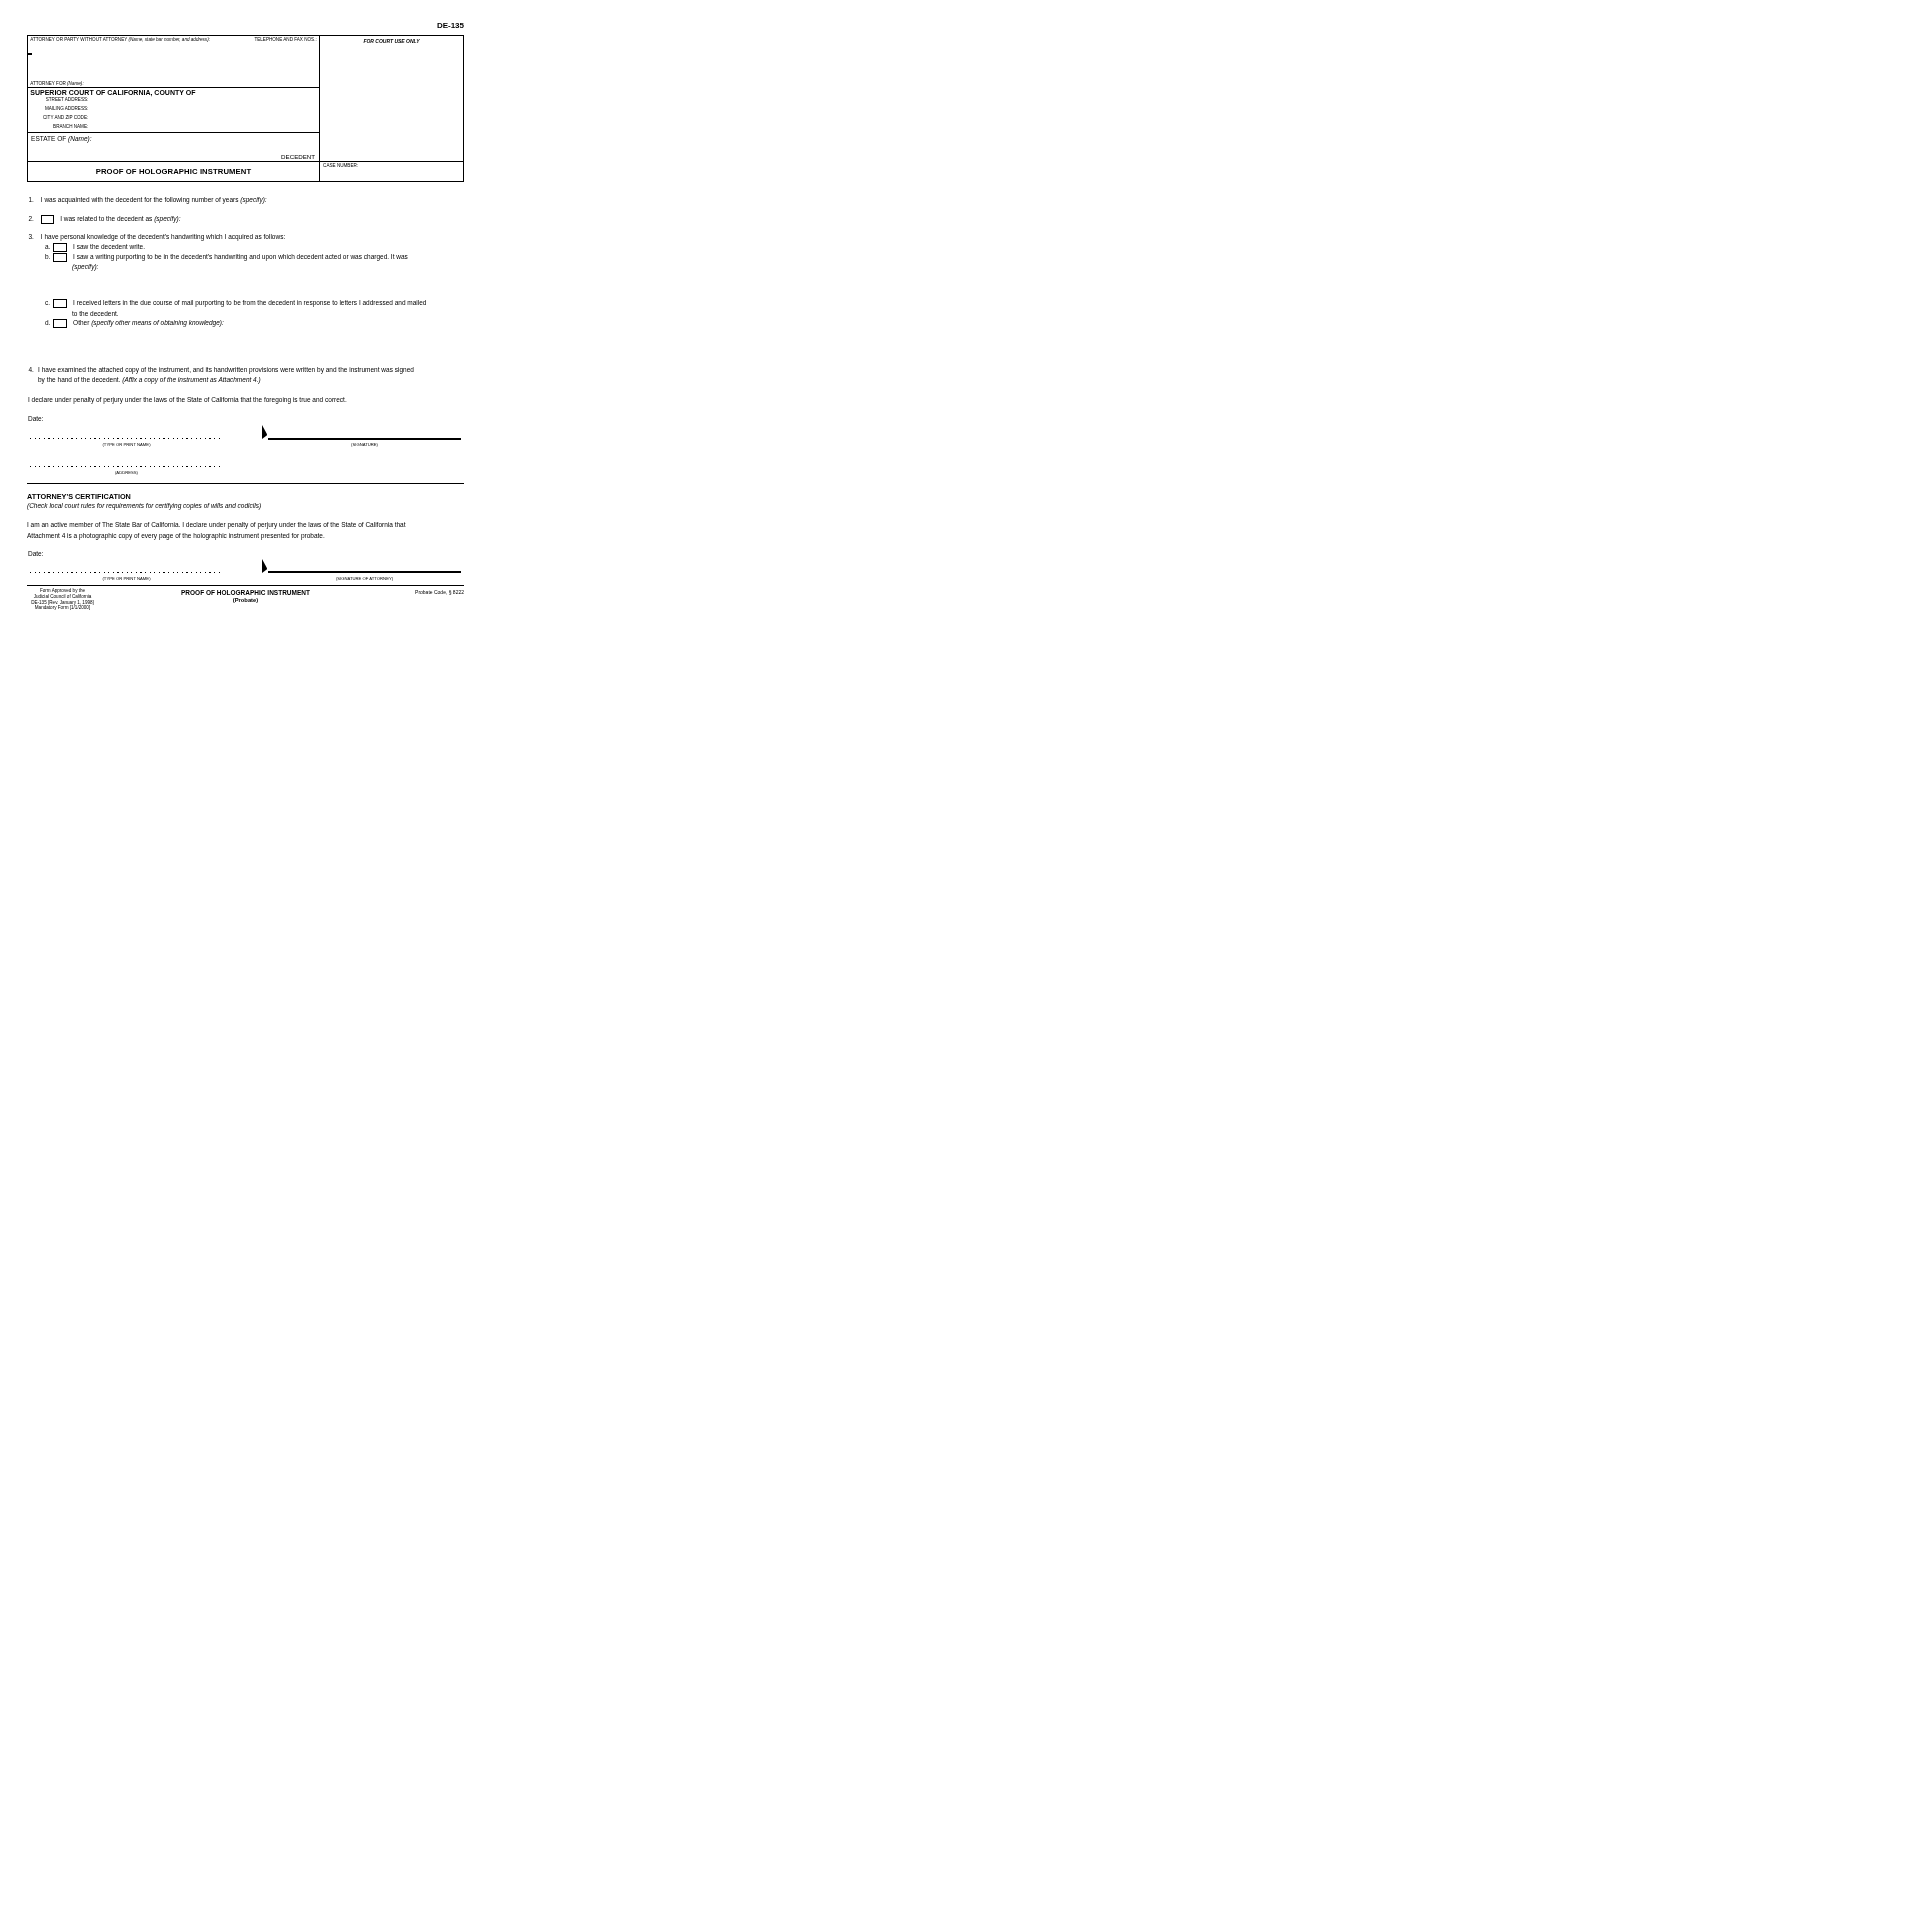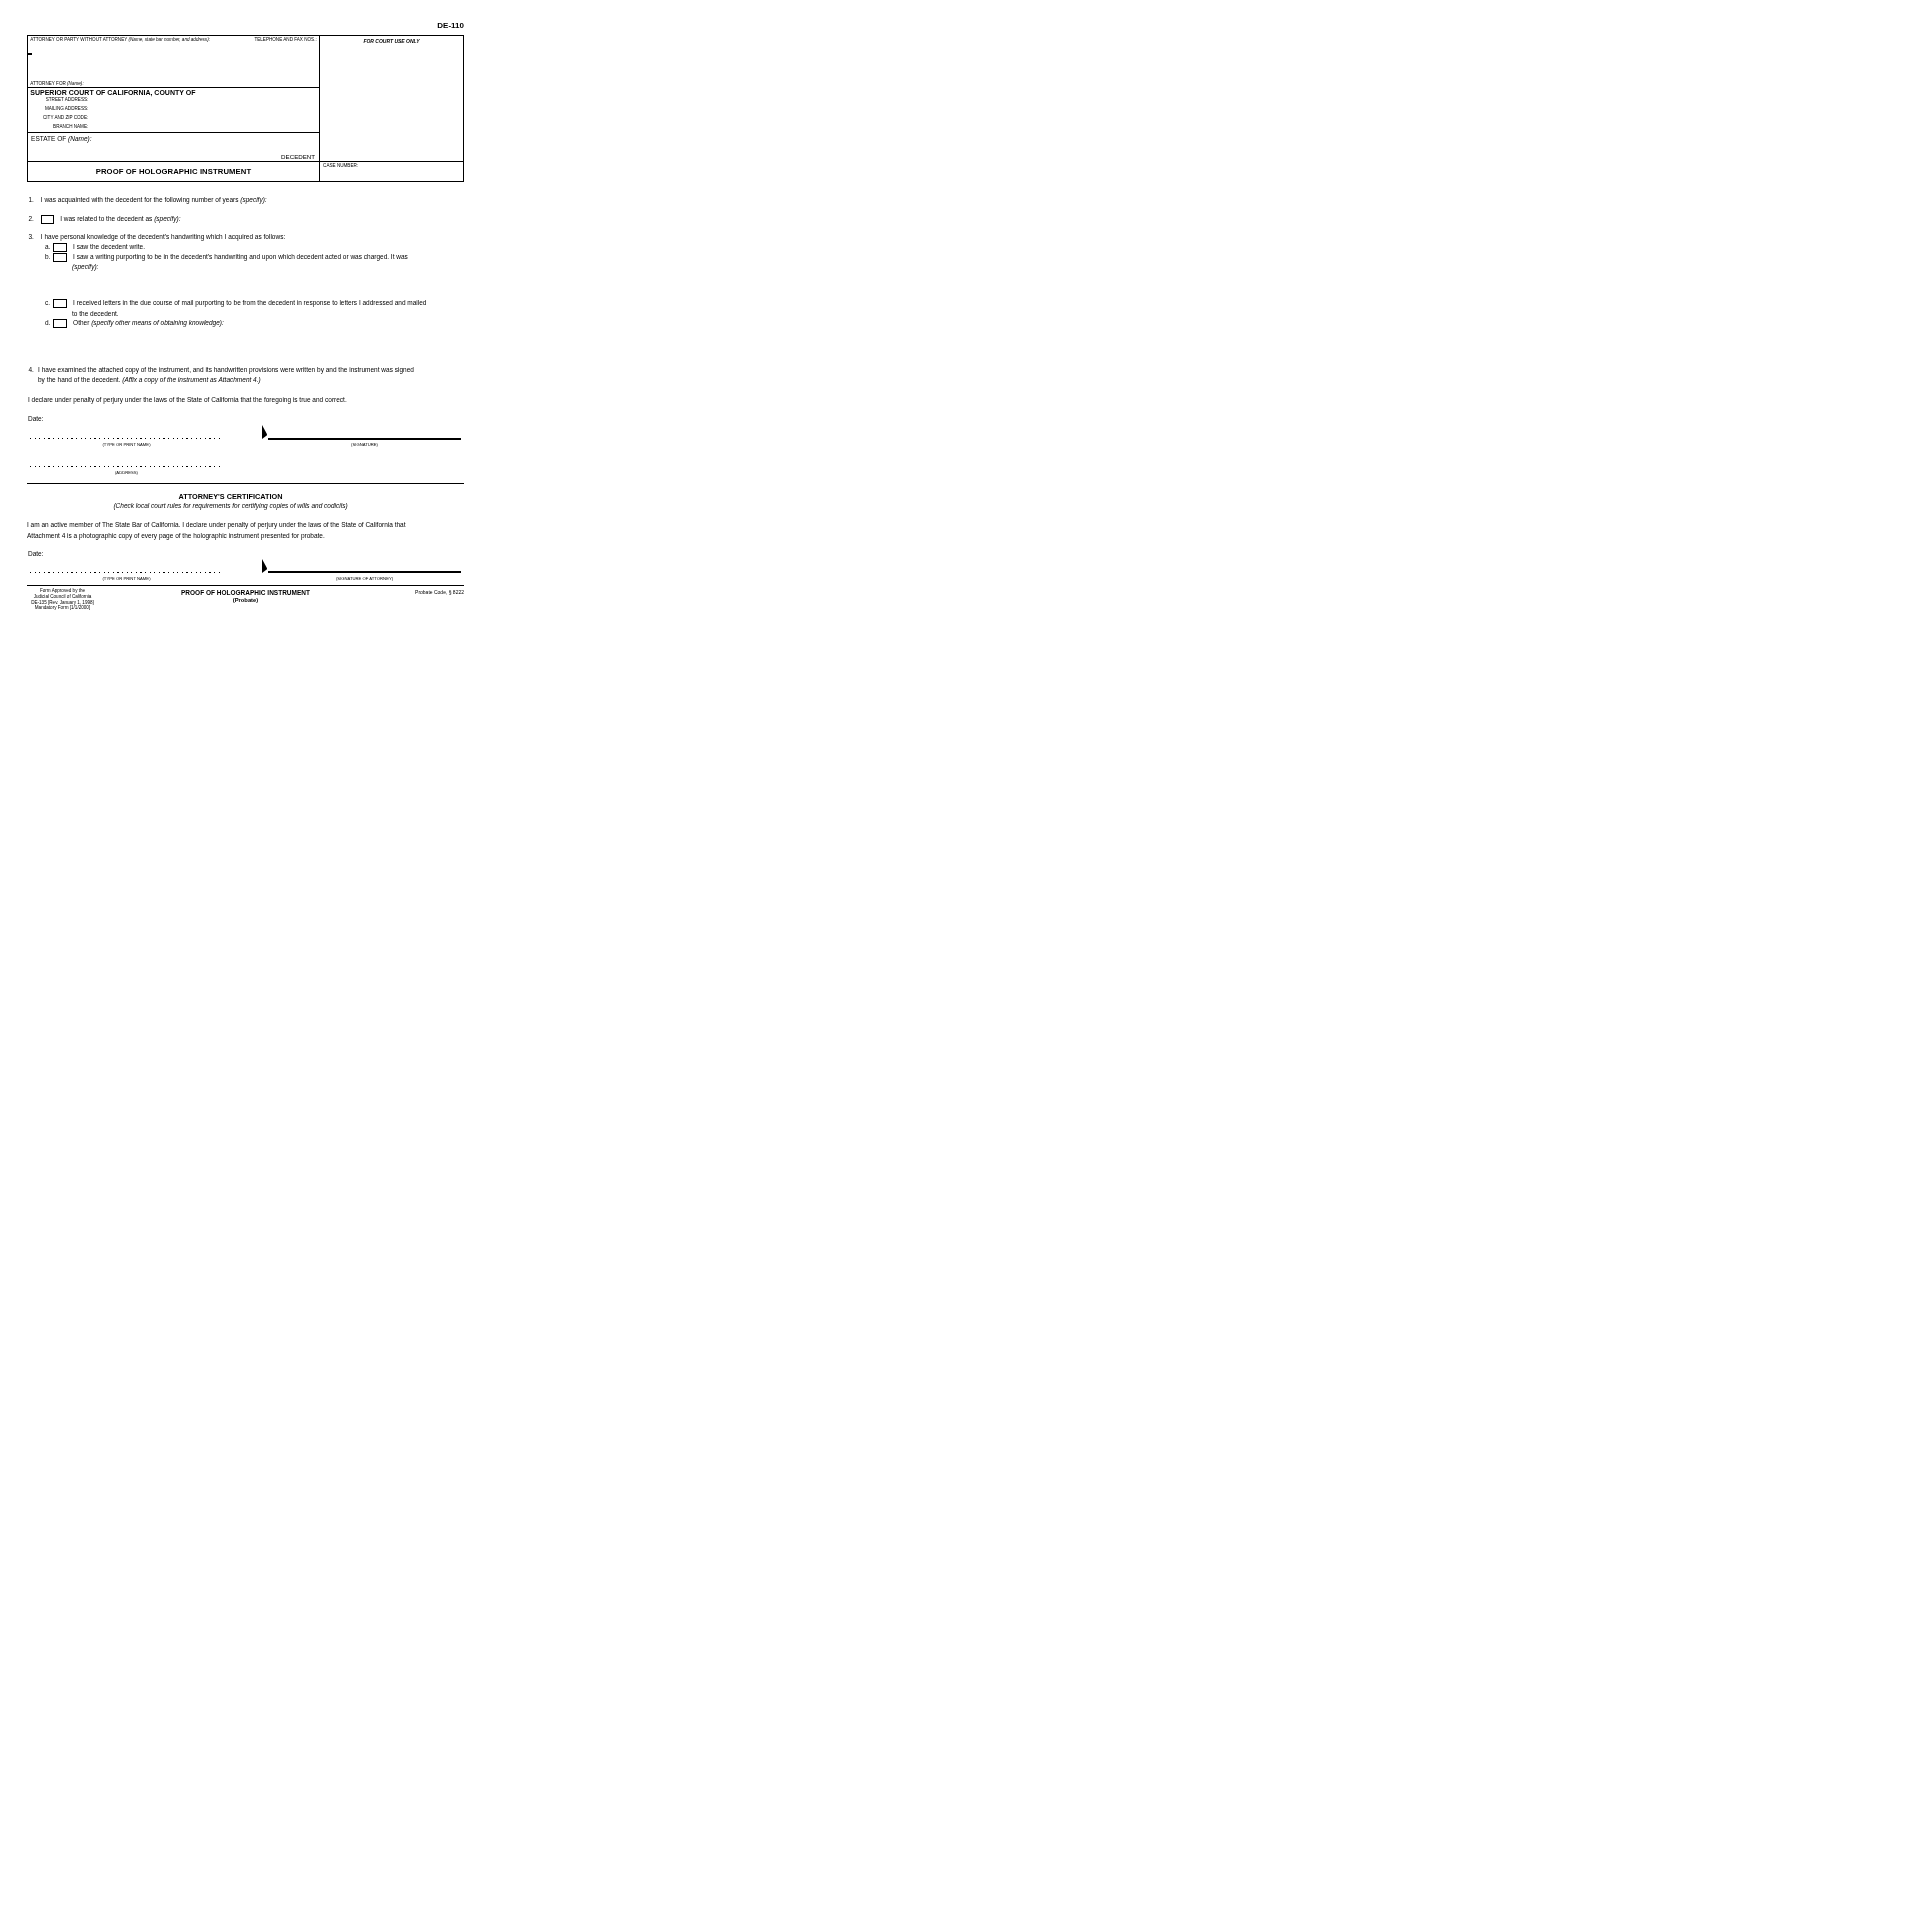--- a/index.html
+++ b/index.html
@@ -45,39 +45,39 @@
   .cb2 { margin-right:6.5px; }
   .nowrap { white-space:nowrap; }
 
   .dotline { position:absolute; height:1.2px;
              background:repeating-linear-gradient(to right,#000 0 1.2px,transparent 1.2px 4.6px); }
   .sigline { position:absolute; height:1.5px; background:#000; }
   .caption { position:absolute; text-align:center; font-size:4.2px; }
   .arrow { position:absolute; width:5.4px; height:14px; }
 
   .rule { position:absolute; left:27px; width:437px; height:1.2px; background:#000; }
-  .center-row { position:absolute; left:12px; width:437px; text-align:center; }
+  .center-row { position:absolute; left:27px; width:437px; }
   .certtitle { font-weight:bold; font-size:7.3px; }
   .certsub { font-style:italic; font-size:6.5px; }
 
   .fill { display:inline-block; min-width:15.4px; flex:1 1 auto; }
   .region { position:absolute; }
 
   .ftleft { position:absolute; left:28px; top:588px; width:69px; text-align:center;
             font-size:4.6px; line-height:5.8px; }
   .fttitle { position:absolute; left:27px; width:437px; top:589px; text-align:center; font-weight:bold; font-size:6.5px; }
   .ftsub   { position:absolute; left:27px; width:437px; top:597px; text-align:center; font-weight:bold; font-size:5.8px; }
   .ftright { position:absolute; right:27px; top:589px; font-size:5px; }
 </style>
 </head>
 <body>
 
 <div class="page">
 
-  <div class="fnum">DE-110</div>
+  <div class="fnum">DE-135</div>
 
   <div class="formbox">
 
     <div class="attorney">
       <div class="lblrow">
         <span><span>ATTORNEY OR PARTY WITHOUT ATTORNEY </span><span class="ital">(Name, state bar number, and address):</span></span>
         <span>TELEPHONE  AND FAX NOS.:</span>
       </div>
       <div class="margindash"></div>
       <div class="region" style="left:3.1px; top:10.8px; width:270px; height:28px;"></div>

